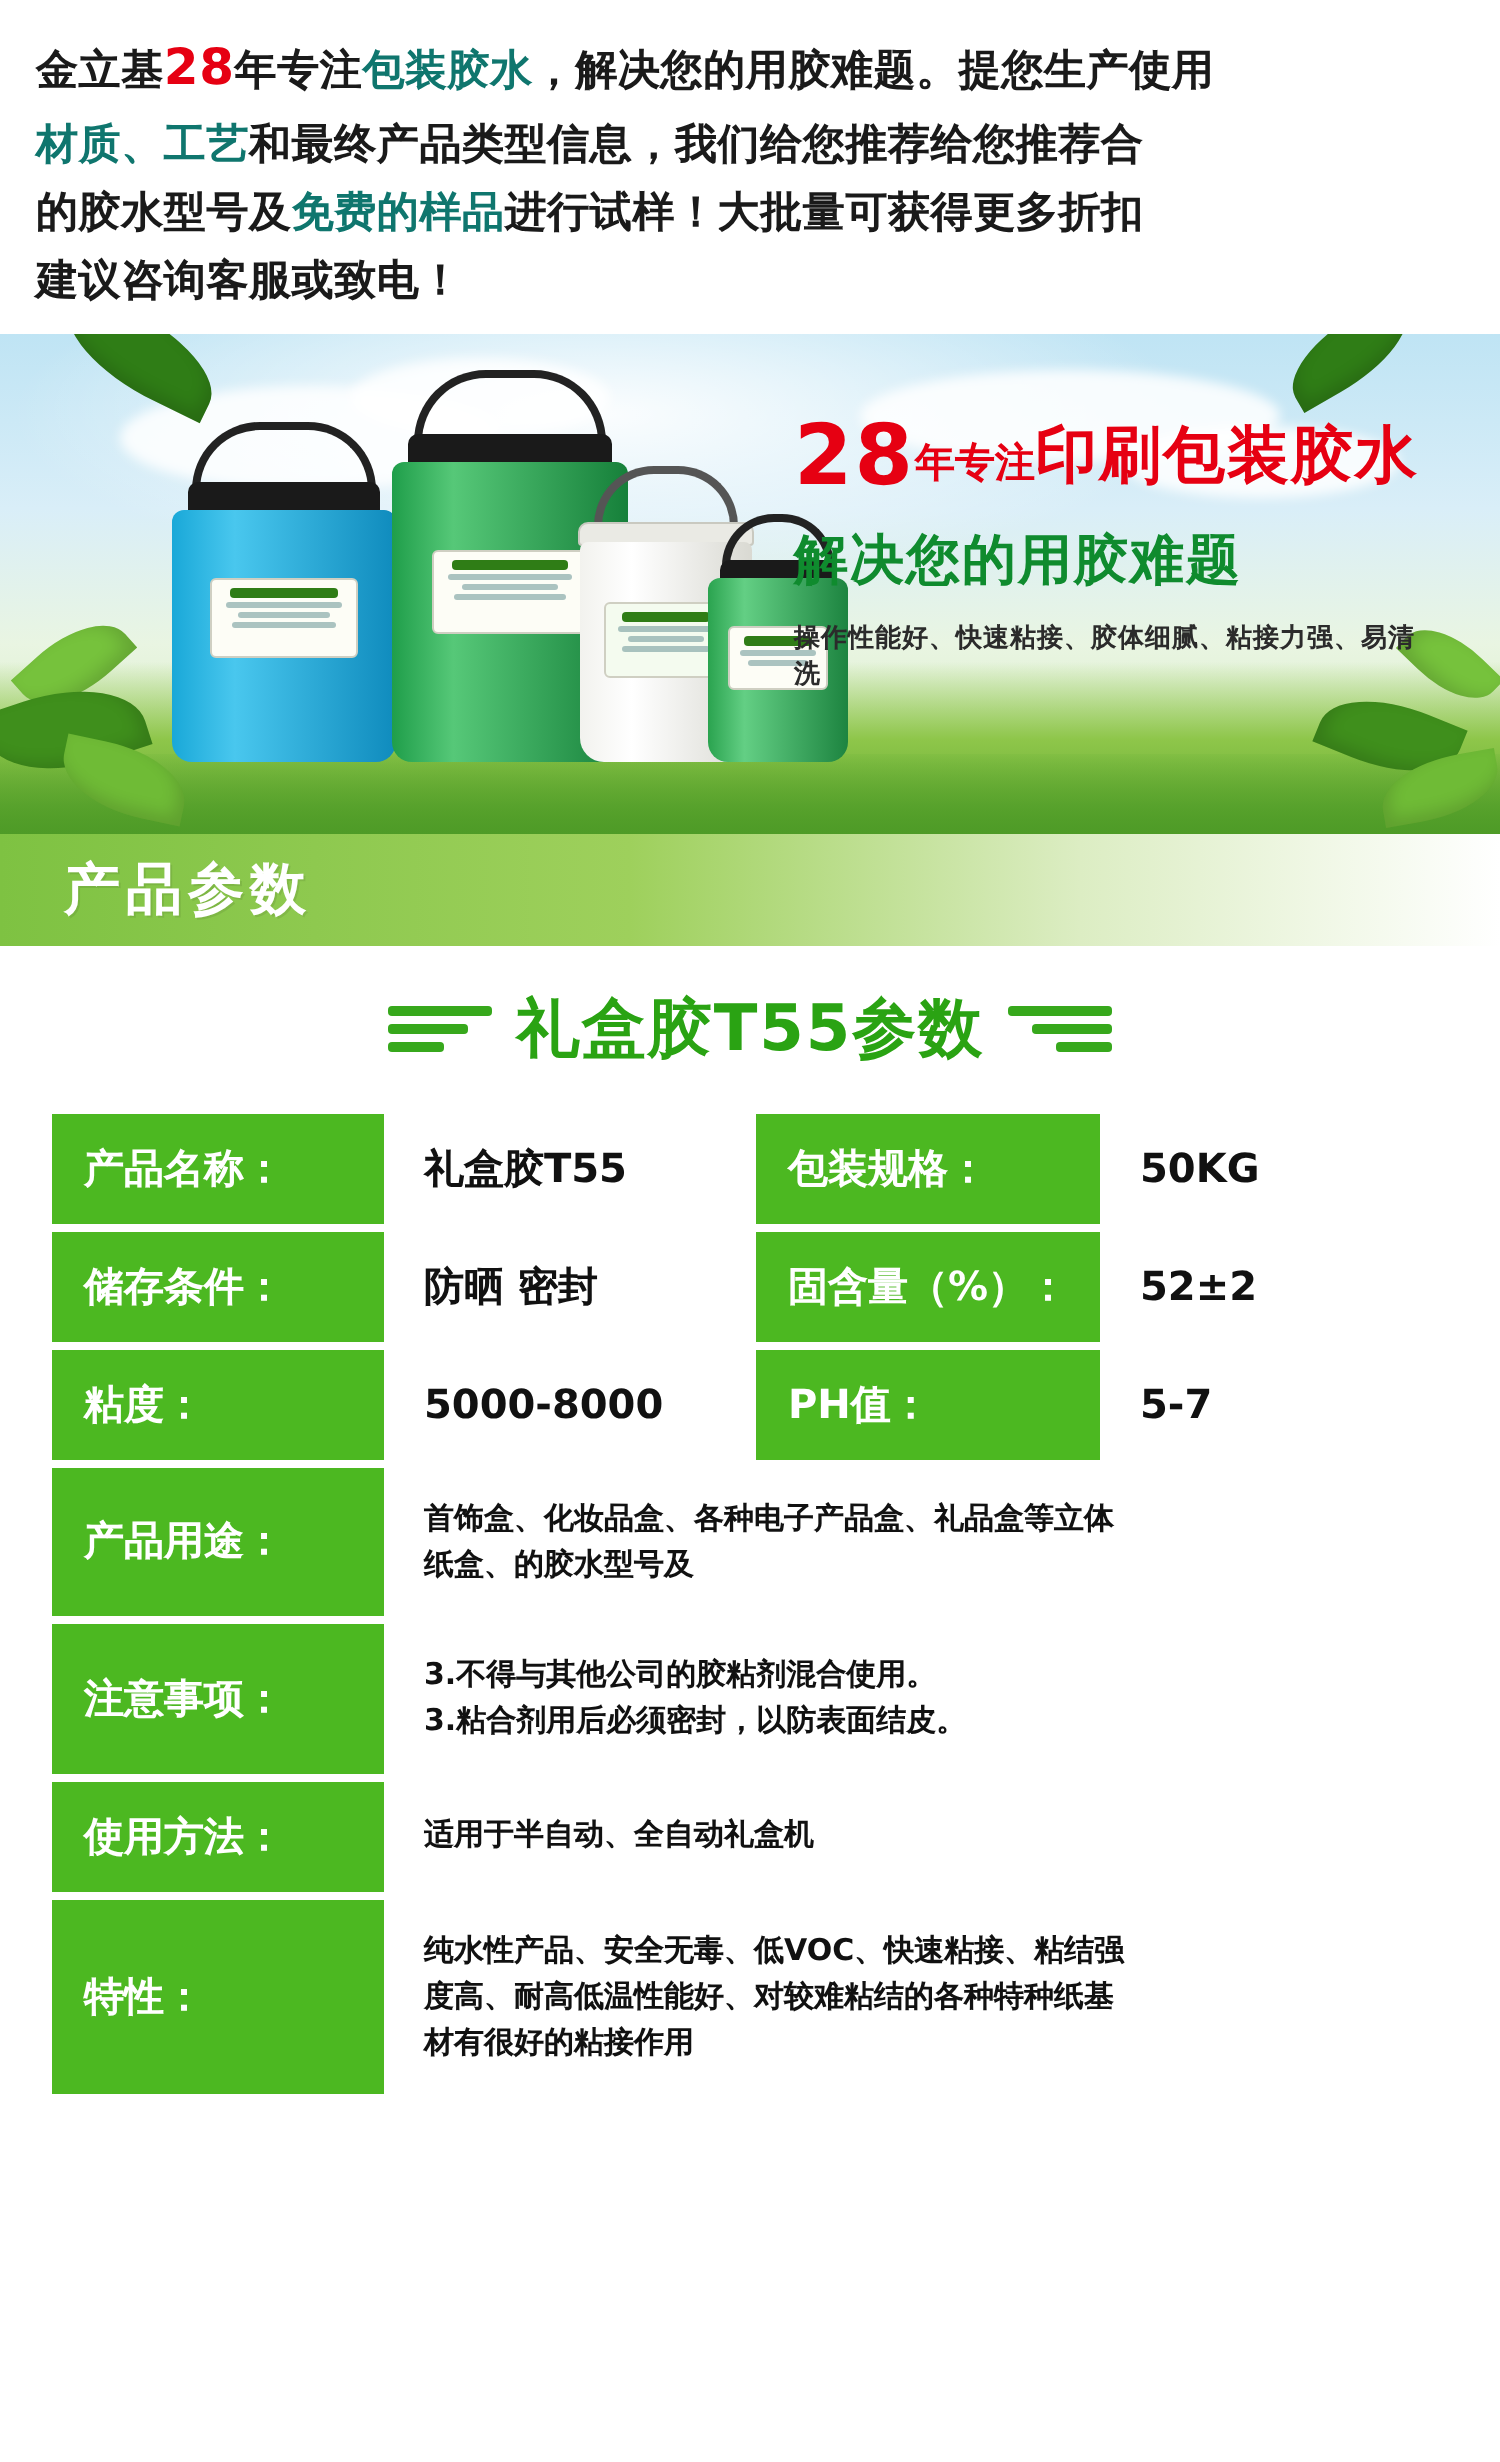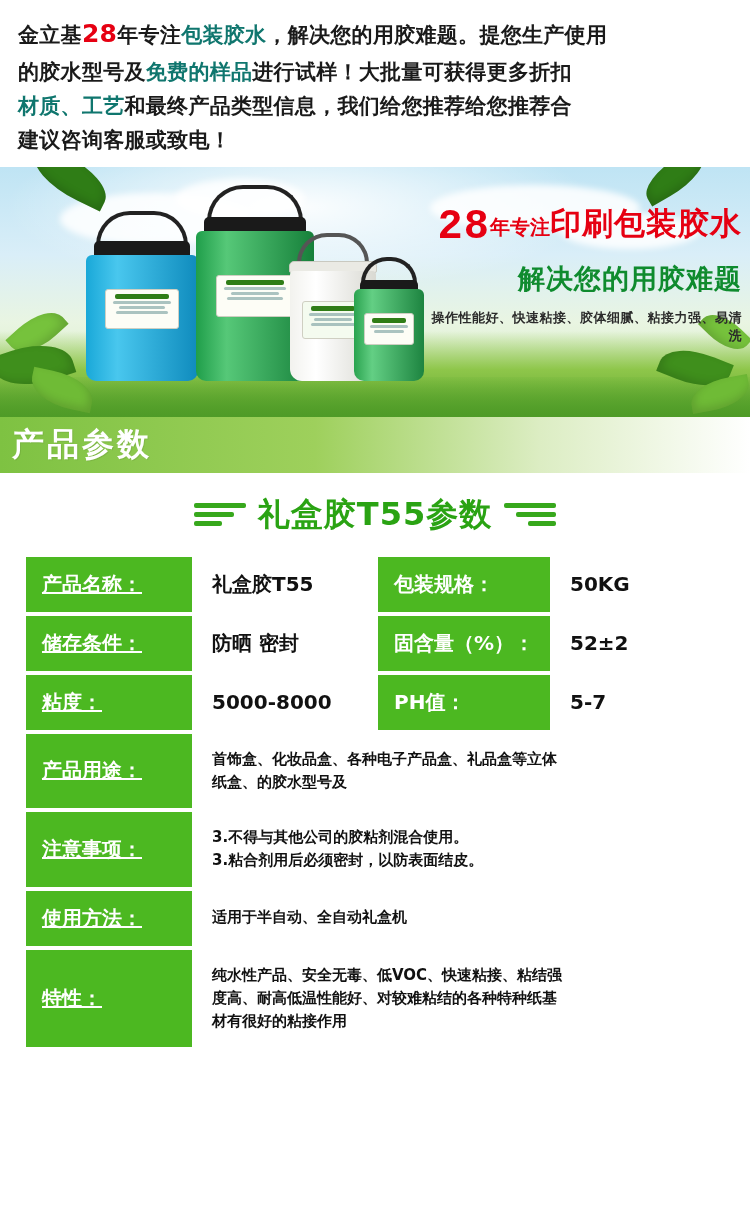--- a/index.html
+++ b/index.html
@@ -108,38 +108,38 @@
   .b3 .lid { width: 88px; height: 12px; top: -10px; background: #eaeae4; border:1px solid #c9c9c0;}
   .b3 .handle { width: 72px; height: 30px; top: -38px; border-color:#555;}
   .b3 .label { width: 62px; height: 38px; top: 30px; background:#f4fbef;}
 
   .b4 { left: 354px; }
   .b4 .body { width: 70px; height: 92px; background: linear-gradient(to right,#2aa34f 0%,#63cf84 26%,#1d8440 100%); }
   .b4 .lid { width: 58px; height: 11px; top: -9px; background: #1a1a1a; }
   .b4 .handle { width: 56px; height: 26px; top: -32px; }
   .b4 .label { width: 50px; height: 32px; top: 24px; }
 
-  .banner-text { position: absolute; right: 8px; top: 36px; width: 312px; text-align: right; font-family: Liberation Mono, monospace; }
+  .banner-text { position: absolute; right: 41px; top: 36px; width: 312px; text-align: left; }
   .banner-text .line1 { white-space: nowrap; }
   .banner-text .n28 { color: #e60012; font-size: 42px; font-weight: 800; vertical-align: -4px; letter-spacing: 1px;}
   .banner-text .sm { color: #e60012; font-size: 20px; font-weight: 700; }
   .banner-text .hl { color: #e60012; font-size: 31px; font-weight: 800; letter-spacing: 1px;}
   .banner-text .line2 { margin-top: 10px; color: #0f8b2e; font-size: 27px; font-weight: 800; letter-spacing: 1px;}
   .banner-text .line3 { margin-top: 12px; color: #2b2b2b; font-size: 13px; font-weight: 700; letter-spacing: .5px;}
 
   
   .section-bar {
     position: relative;
     height: 56px;
     background: linear-gradient(to right, #7ec242 0%, #9ed05c 42%, #dcedc3 72%, #ffffff 100%);
     display: flex; align-items: center;
   }
   .section-bar .txt {
-    font-size: 32px; font-weight: 800; color: #ffffff;
-    margin-left: 12px; letter-spacing: 3px;
+    font-size: 28px; font-weight: 800; color: #ffffff;
+    margin-left: 32px; letter-spacing: 3px;
     text-shadow: 1px 1px 0 rgba(0,0,0,0.08);
   }
 
   
   .title-row {
     display: flex; align-items: center; justify-content: center;
     gap: 12px; padding: 20px 12px 16px 12px;
   }
   .title-row .bars { display: flex; flex-direction: column; gap: 4px; }
   .title-row .bars i { display:block; width: 52px; height: 5px; background: #37a81c; border-radius: 2px;}
@@ -154,21 +154,21 @@
   .tbl { width: 706px; margin: 0 auto 26px auto; border-collapse: separate; border-spacing: 4px; }
   .tbl td { vertical-align: middle; }
   .k {
     background: #4cb821;
     color: #ffffff;
     font-weight: 800;
     font-size: 20px;
     padding: 14px 10px 14px 16px;
     white-space: nowrap;
   }
-  .k.wide { width: 166px; text-decoration: underline; }
+  .k.wide { width: 166px; }
   .k.mid  { width: 172px; }
   .v {
     background: #ffffff;
     color: #111111;
     font-weight: 800;
     font-size: 20px;
     padding: 14px 10px 14px 16px;
   }
   .v .l2 { display: block; }
   td.v.twoline { font-size: 15px; line-height: 1.55; }
@@ -177,24 +177,24 @@
 </head>
 <body>
 
 <div class="page">
 
   <div class="intro">
     <div>
       <span>金立基</span><span class="big28">28</span><span>年专注</span><span class="red">包装胶水</span><span>，解决您的用胶难题。提您生产使用</span>
     </div>
     <div>
+      <span class="red">材质、工艺</span><span>和最终产品类型信息，我们给您推荐给您推荐合</span>
+    </div>
+    <div>
       <span>的胶水型号及</span><span class="red">免费的样品</span><span>进行试样！大批量可获得更多折扣</span>
-    </div>
-    <div>
-      <span class="red">材质、工艺</span><span>和最终产品类型信息，我们给您推荐给您推荐合</span>
     </div>
     <div>建议咨询客服或致电！</div>
   </div>
 
   <div class="banner">
     <div class="sky-glow"></div>
     <div class="cloud c1"></div>
     <div class="cloud c2"></div>
     <div class="cloud c3"></div>
     <div class="cloud c4"></div>

